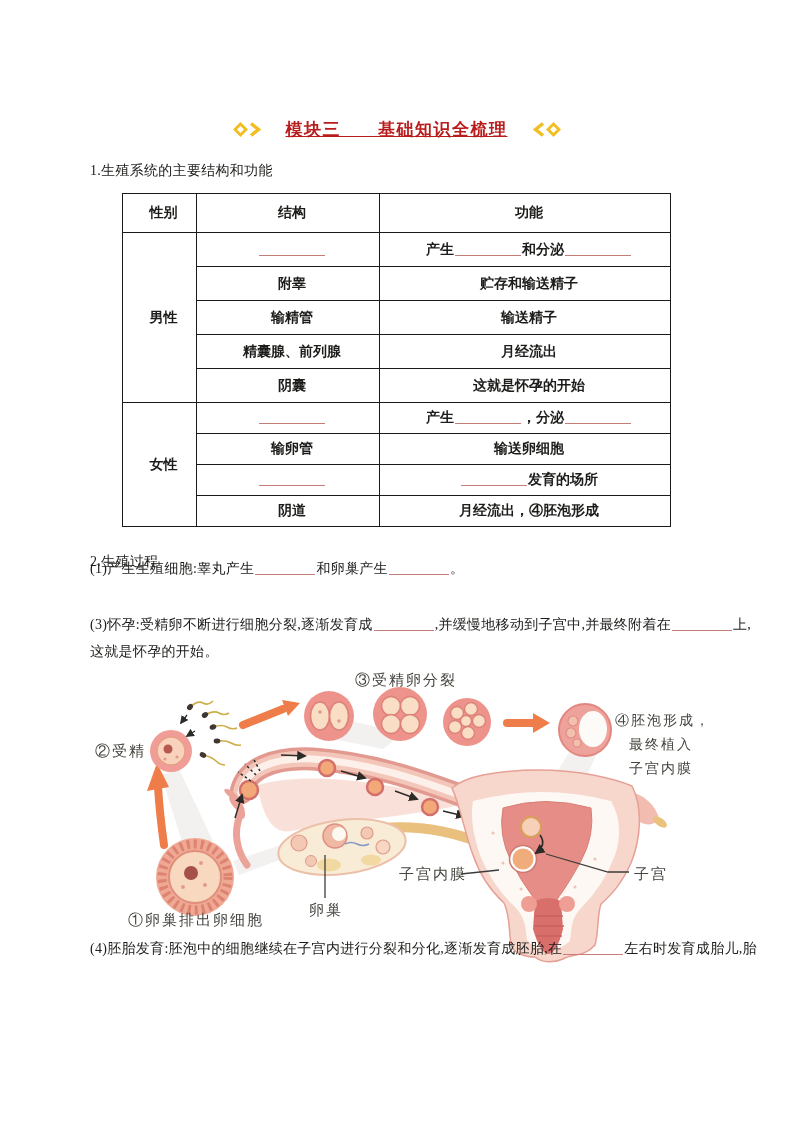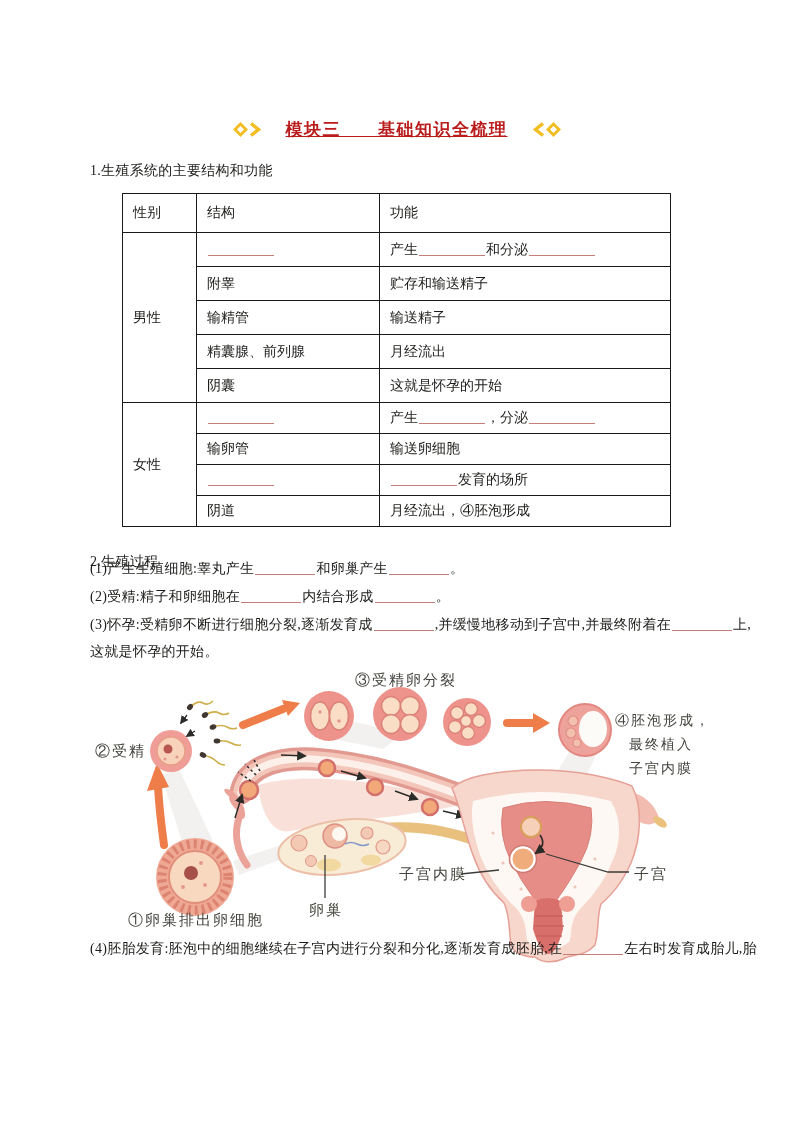--- a/index.html
+++ b/index.html
@@ -11,21 +11,21 @@
   .title-text{font-family:"Liberation Sans", sans-serif;font-weight:bold;
               font-size:17px;letter-spacing:1.5px;color:#b91c1c;text-decoration:underline;}
   
   .para{position:absolute;left:71px;font-size:14px;white-space:nowrap;letter-spacing:.3px;margin-left:19px;}
   .blank{display:inline-block;width:60px;height:.95em;
          border-bottom:1.3px solid #c57f78;margin:0 1px;vertical-align:-2px;}
   
   .anatomy-table{position:absolute;left:122px;top:193px;width:548px;
                  border-collapse:collapse;table-layout:fixed;font-size:14px;}
   .anatomy-table th,.anatomy-table td{border:1.4px solid #1a1a1a;padding:0 2px 0 10px;
-                 font-weight:normal;text-align:left;vertical-align:middle;white-space:nowrap;}
+                 font-weight:bold;text-align:center;vertical-align:middle;white-space:nowrap;}
   .anatomy-table thead tr{height:39px;}
   .anatomy-table tr.male{height:34px;}
   .anatomy-table tr.female{height:31px;}
   .anatomy-table td .blank{width:66px;}
   
   .figure-svg{position:absolute;left:83px;top:663px;}
   .fig-label{font-family:"Liberation Serif", serif;font-size:15px;fill:#45443e;letter-spacing:2px;}
   .fig-label-sm{font-family:"Liberation Serif", serif;font-size:14px;fill:#45443e;letter-spacing:2px;}
 </style>
 </head>
@@ -99,21 +99,20 @@
         </tr>
         <tr class="female">
           <td>阴道</td>
           <td>月经流出，④胚泡形成</td>
         </tr>
       </tbody>
   </table>
 
   <div class="para" style="top:553px">2.生殖过程</div>
   <div class="para" style="top:560px">(1)产生生殖细胞:睾丸产生<span class="blank"></span>和卵巢产生<span class="blank"></span>。</div>
-  <div class="para" style="top:588px">(2)受精:精子和卵细胞在<span class="blank"></span>内结合形成<span class="blank"></span>。</div>
   <div class="para" style="top:616px">(3)怀孕:受精卵不断进行细胞分裂,逐渐发育成<span class="blank"></span>,并缓慢地移动到子宫中,并最终附着在<span class="blank"></span>上,</div>
   <div class="para" style="top:643px">这就是怀孕的开始。</div>
 
   <svg class="figure-svg" width="645" height="322" viewBox="0 0 645 322">
     <defs>
       <marker id="mA" viewBox="0 0 10 10" refX="8" refY="5" markerWidth="6.5" markerHeight="6.5" orient="auto">
         <path d="M0,0 L10,5 L0,10 z" fill="#2b2b28"></path>
       </marker>
     </defs>
 

